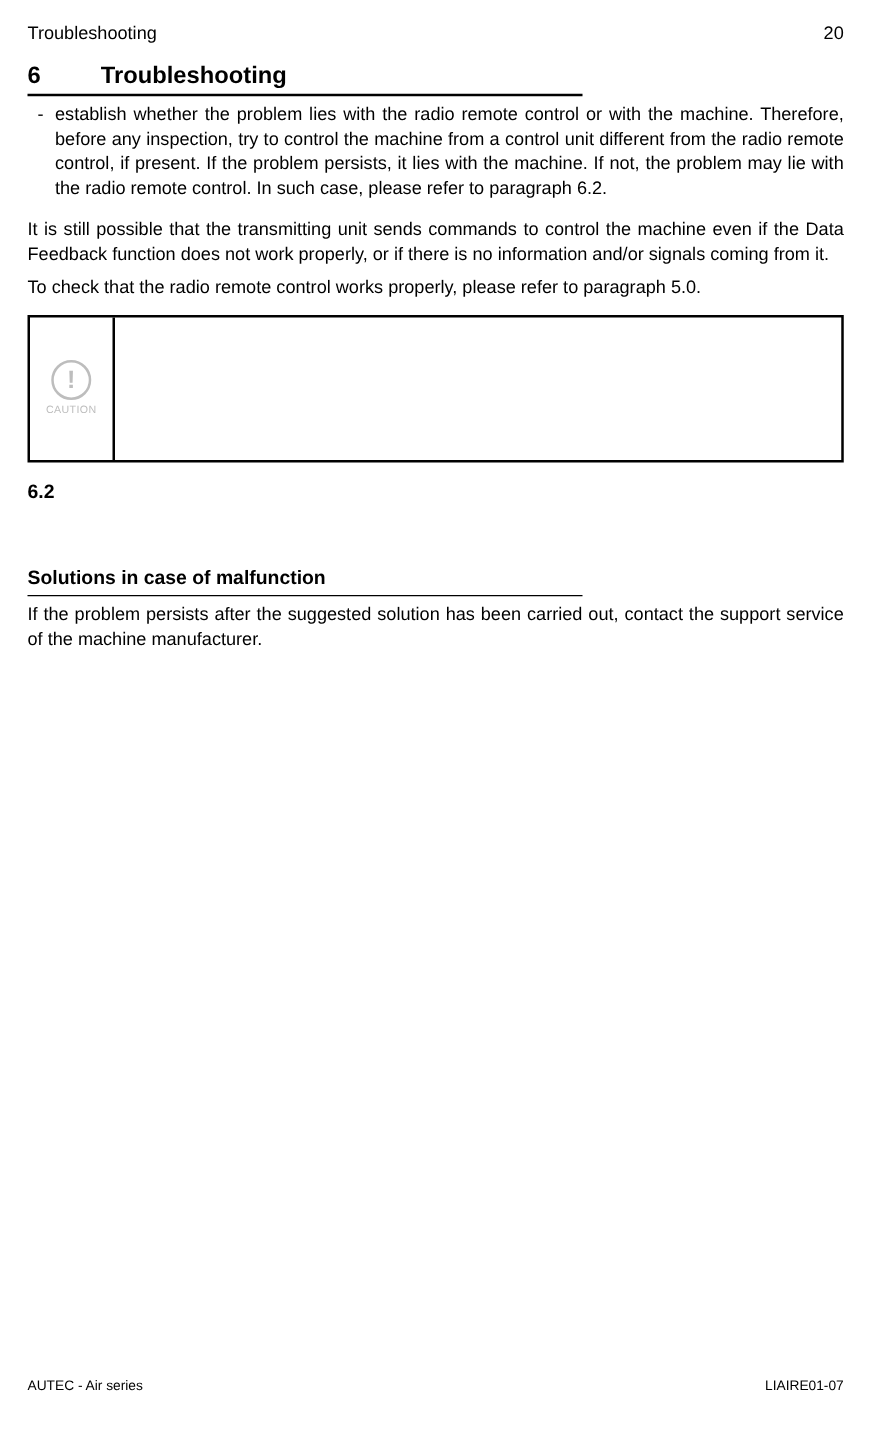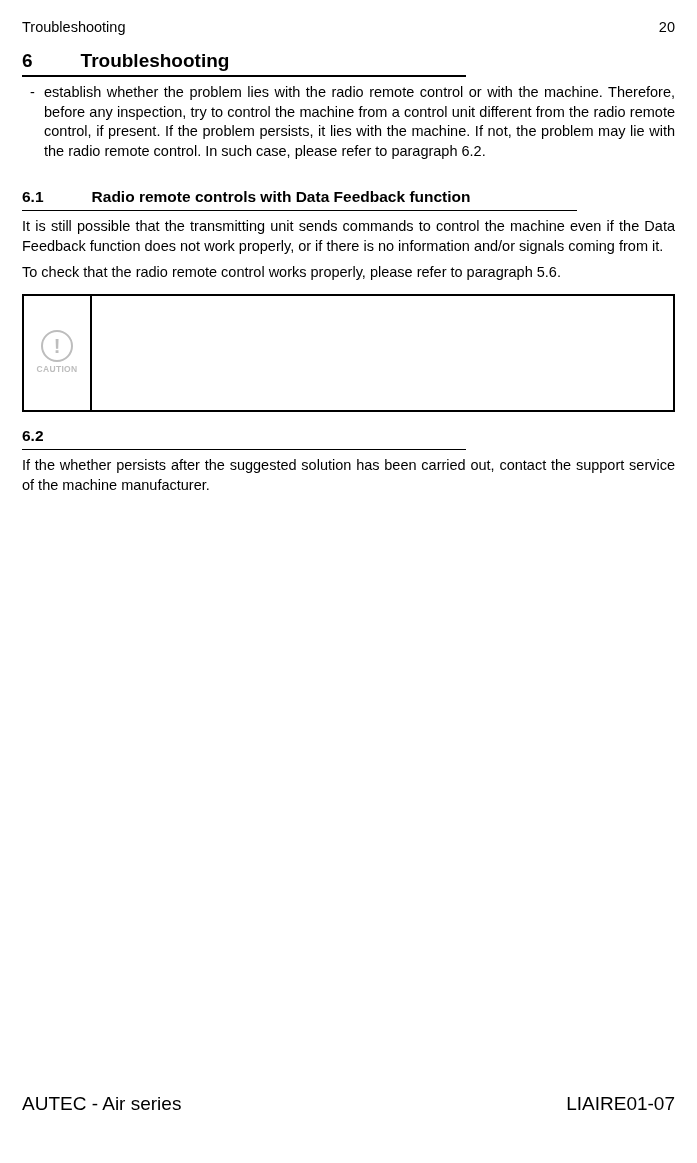--- a/index.html
+++ b/index.html
@@ -94,38 +94,38 @@
     display: flex;
     align-items: center;
     justify-content: center;
     color: #bdbdbd;
     font-weight: bold;
     font-size: 20px;
     line-height: 1;
   }
   .callout .iconcell .cap {
     font-size: 8.5px;
-    font-weight: bold;
+    font-weight: normal;
     color: #bdbdbd;
     letter-spacing: 0.3px;
     text-align: right;
   }
   .callout .msg {
     flex: 1;
     padding: 8px 10px;
     font-weight: bold;
     text-align: justify;
     display: flex;
     align-items: center;
   }
   .spacer { flex: 1; }
   .ftr {
     display: flex;
     justify-content: space-between;
-    font-size: 19px;
+    font-size: 11px;
     margin-top: 8px;
   }
 </style>
 </head>
 <body>
 
 <div class="page">
 
   <div class="hdr">
     <span>Troubleshooting</span>
@@ -135,40 +135,37 @@
   <div class="chapter-row">
     <span class="num">6</span>
     <span>Troubleshooting</span>
   </div>
 
 
   <ul class="dash">
     <li>establish whether the problem lies with the radio remote control or with the machine. Therefore, before any inspection, try to control the machine from a control unit different from the radio remote control, if present. If the problem persists, it lies with the machine. If not, the problem may lie with the radio remote control. In such case, please refer to paragraph 6.2.</li>
   </ul>
 
-  <div class="section-row">
-    <span>6.1</span>
-    <span>Radio remote controls with Data Feedback function</span>
-  </div>
 
   <div class="para">It is still possible that the transmitting unit sends commands to control the machine even if the Data Feedback function does not work properly, or if there is no information and/or signals coming from it.</div>
-  <div class="para">To check that the radio remote control works properly, please refer to paragraph 5.6.</div>
+  <div class="para">To check that the radio remote control works properly, please refer to paragraph 5.0.</div>
 
   <div class="callout">
     <div class="iconcell">
       <div class="circ">!</div>
       <div class="cap">CAUTION</div>
     </div>
   </div>
 
   <div class="section-row w2">
     <span>6.2</span>
+    <span>Solutions in case of malfunction</span>
   </div>
 
-  <div class="para">If the whether persists after the suggested solution has been carried out, contact the support service of the machine manufacturer.</div>
+  <div class="para">If the problem persists after the suggested solution has been carried out, contact the support service of the machine manufacturer.</div>
 
   <div class="spacer"></div>
 
   <div class="ftr">
     <span>AUTEC - Air series</span>
     <span>LIAIRE01-07</span>
   </div>
 
 </div>
 

